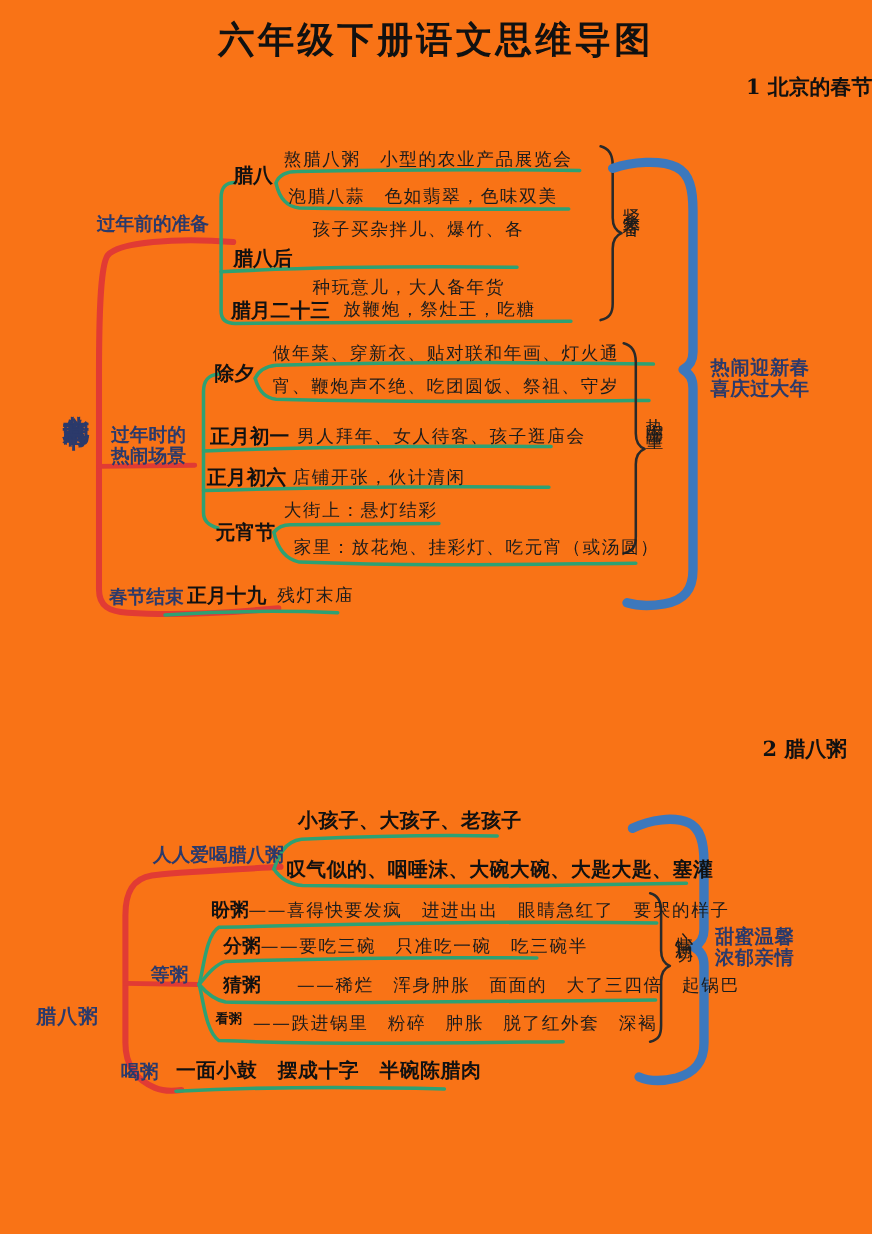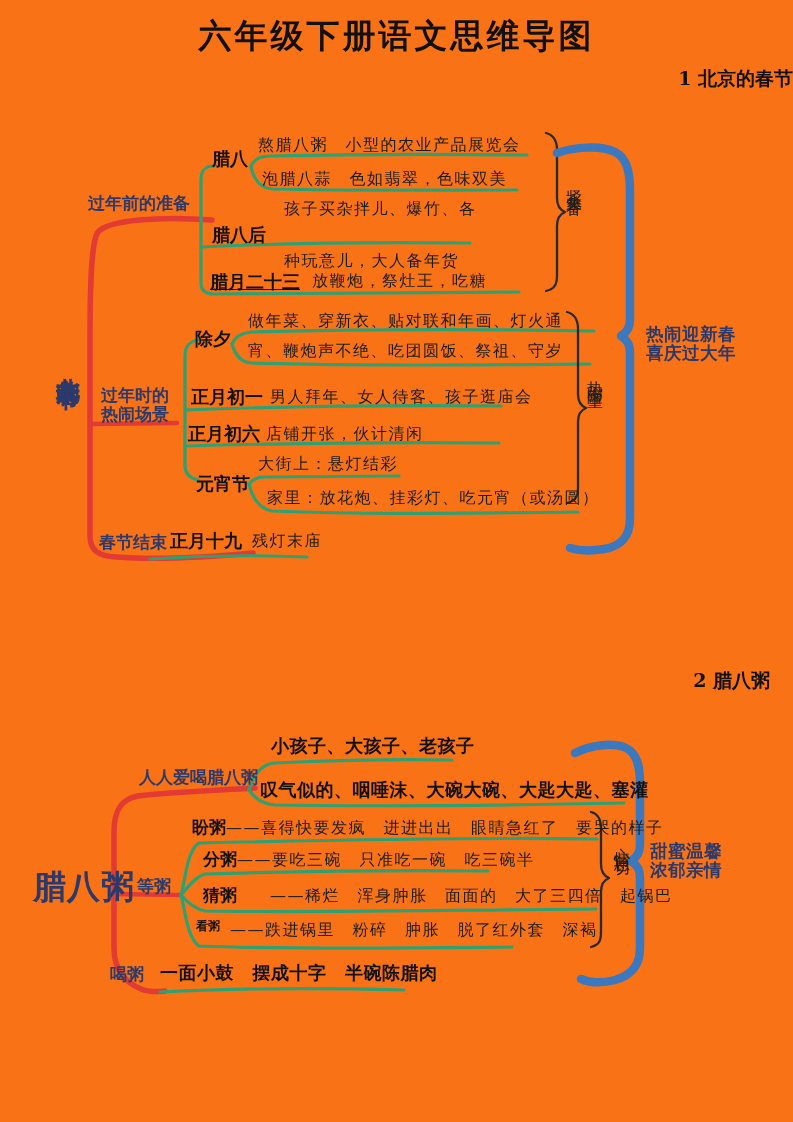--- a/index.html
+++ b/index.html
@@ -83,21 +83,21 @@
   <div class="abs navy" style="left:99px;top:531px;">春节结束</div>
 
   <div class="abs boldlbl" style="left:212px;top:147px;">腊八</div>
   <div class="abs hand" style="left:258px;top:135px;">熬腊八粥　小型的农业产品展览会</div>
   <div class="abs hand" style="left:262px;top:169px;">泡腊八蒜　色如翡翠，色味双美</div>
 
   <div class="abs boldlbl" style="left:212px;top:223px;">腊八后</div>
   <div class="abs hand" style="left:284px;top:199px;">孩子买杂拌儿、爆竹、各</div>
   <div class="abs hand" style="left:284px;top:223px;margin-top:28px;">种玩意儿，大人备年货</div>
 
-  <div class="abs boldlbl" style="left:210px;top:270px;text-decoration:underline;">腊月二十三</div>
+  <div class="abs boldlbl" style="left:210px;top:270px;">腊月二十三</div>
   <div class="abs hand" style="left:312px;top:271px;">放鞭炮，祭灶王，吃糖</div>
 
   <div class="abs vlabel" style="left:563px;top:176px;">紧张筹备</div>
 
   <div class="abs boldlbl" style="left:195px;top:327px;">除夕</div>
   <div class="abs hand" style="left:248px;top:311px;">做年菜、穿新衣、贴对联和年画、灯火通</div>
   <div class="abs hand" style="left:248px;top:341px;">宵、鞭炮声不绝、吃团圆饭、祭祖、守岁</div>
 
   <div class="abs boldlbl" style="left:191px;top:385px;">正月初一</div>
   <div class="abs hand" style="left:270px;top:387px;">男人拜年、女人待客、孩子逛庙会</div>
@@ -114,21 +114,21 @@
   <div class="abs boldlbl" style="left:170px;top:529px;">正月十九</div>
   <div class="abs hand" style="left:252px;top:531px;text-align:center;">残灯末庙</div>
 
   <div class="abs summary" style="left:646px;top:325px;">
     <div>热闹迎新春</div>
     <div>喜庆过大年</div>
   </div>
 
   <div class="abs t-sub" style="top:668px;left:0;width:770px;">2 腊八粥</div>
 
-  <div class="abs root" style="left:33px;top:865px;font-size:33px;letter-spacing:1px;">腊八粥</div>
+  <div class="abs root" style="left:33px;top:912px;font-size:18px;letter-spacing:1px;">腊八粥</div>
 
   <div class="abs navy" style="left:139px;top:766px;">人人爱喝腊八粥</div>
   <div class="abs boldrow" style="left:271px;top:734px;">小孩子、大孩子、老孩子</div>
   <div class="abs boldrow" style="left:260px;top:778px;">叹气似的、咽唾沫、大碗大碗、大匙大匙、塞灌</div>
 
   <div class="abs navy" style="left:137px;top:875px;">等粥</div>
 
   <div class="abs boldlbl" style="left:192px;top:816px;font-size:17px;">盼粥</div>
   <div class="abs hand" style="left:226px;top:818px;">——喜得快要发疯　进进出出　眼睛急红了　要哭的样子</div>
 

